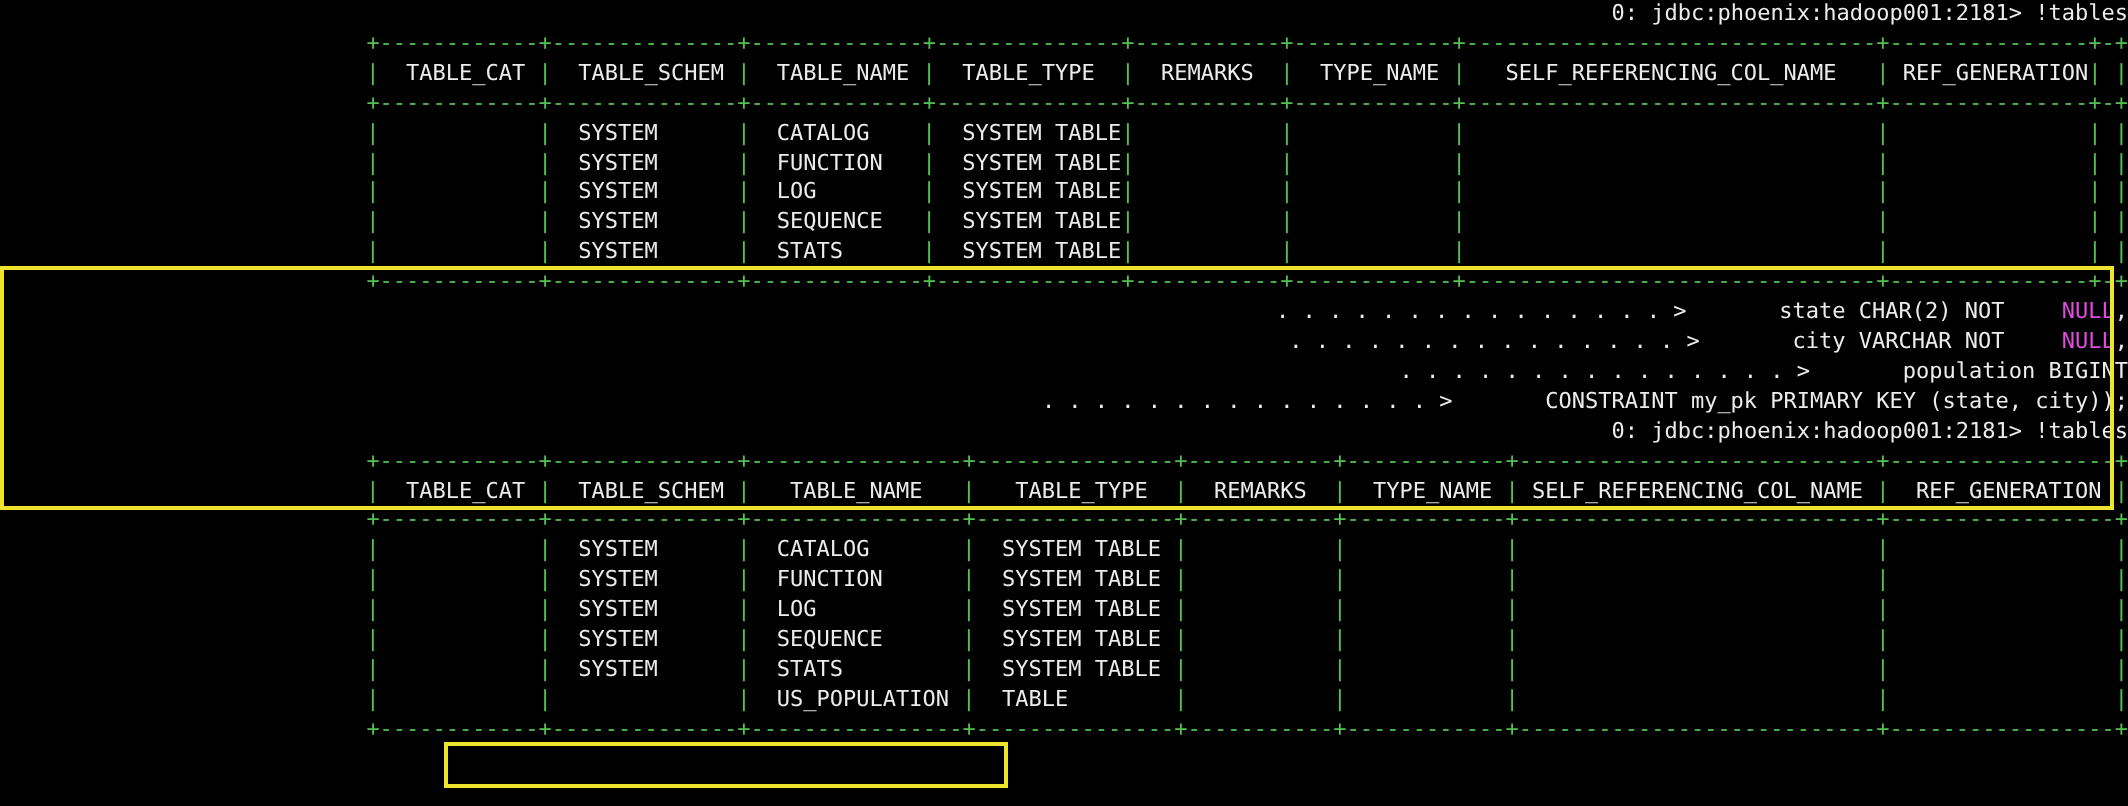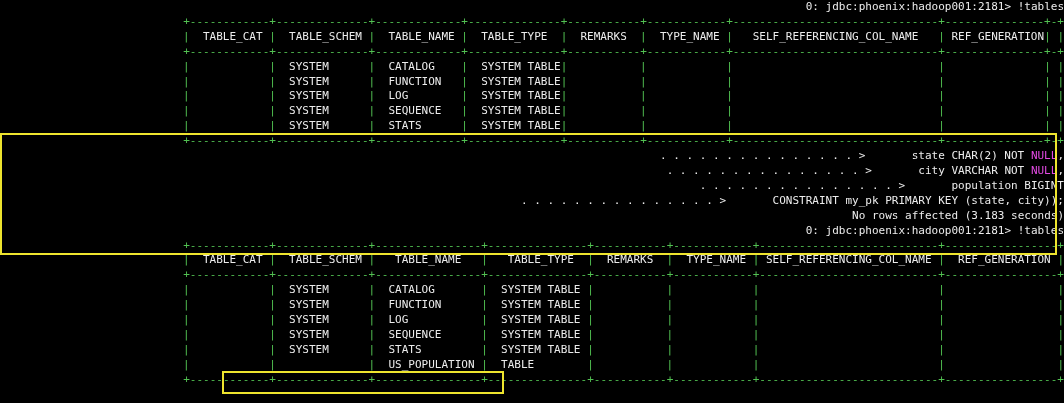--- a/index.html
+++ b/index.html
@@ -19,21 +19,21 @@
     overflow: hidden;
     font-family: "DejaVu Sans Mono", "Liberation Mono", monospace;
     font-size: 11px;
     line-height: 14.92px;
     color: var(--fg);
     padding-left: 1px;
     text-align: right;
   }
   .line { white-space: pre; height: 14.92px; }
   .green { color: var(--green); }
-  .kw { color: var(--magenta); }
+  .kw { color: var(--magenta); margin-left: 22px; }
   .hl-box {
     position: absolute;
     border: 2px solid var(--yellow);
     pointer-events: none;
   }
   #hlbox1 { left: 0px;   top: 133px; width: 1057px; height: 122px; }
   #hlbox2 { left: 222px; top: 371px; width: 282px;  height: 23px;  }
 </style>
 </head>
 <body>
@@ -52,21 +52,20 @@
       <div class="line"><span class="green">|</span><span>            </span><span class="green">|</span><span>  SYSTEM      </span><span class="green">|</span><span>  SEQUENCE   </span><span class="green">|</span><span>  SYSTEM TABLE</span><span class="green">|</span><span>           </span><span class="green">|</span><span>            </span><span class="green">|</span><span>                               </span><span class="green">|</span><span>               </span><span class="green">|</span><span> </span><span class="green">|</span></div>
       <div class="line"><span class="green">|</span><span>            </span><span class="green">|</span><span>  SYSTEM      </span><span class="green">|</span><span>  STATS      </span><span class="green">|</span><span>  SYSTEM TABLE</span><span class="green">|</span><span>           </span><span class="green">|</span><span>            </span><span class="green">|</span><span>                               </span><span class="green">|</span><span>               </span><span class="green">|</span><span> </span><span class="green">|</span></div>
       <div class="line green">+------------+--------------+-------------+--------------+-----------+------------+-------------------------------+---------------+-+</div>
     </div>
 
   <div>
     <div class="line"><span>. . . . . . . . . . . . . . . &gt;       state CHAR(2) NOT </span><span class="kw">NULL</span><span>,</span></div>
     <div class="line"><span>. . . . . . . . . . . . . . . &gt;       city VARCHAR NOT </span><span class="kw">NULL</span><span>,</span></div>
     <div class="line">. . . . . . . . . . . . . . . &gt;       population BIGINT</div>
     <div class="line">. . . . . . . . . . . . . . . &gt;       CONSTRAINT my_pk PRIMARY KEY (state, city));</div>
-    <div class="line">No rows affected (3.183 seconds)</div>
     <div class="line">0: jdbc:phoenix:hadoop001:2181&gt; !tables</div>
   </div>
 
   <div id="table2">
       <div class="line green">+------------+--------------+----------------+---------------+-----------+------------+---------------------------+-----------------+</div>
       <div class="line"><span class="green">|</span><span>  TABLE_CAT </span><span class="green">|</span><span>  TABLE_SCHEM </span><span class="green">|</span><span>   TABLE_NAME   </span><span class="green">|</span><span>   TABLE_TYPE  </span><span class="green">|</span><span>  REMARKS  </span><span class="green">|</span><span>  TYPE_NAME </span><span class="green">|</span><span> SELF_REFERENCING_COL_NAME </span><span class="green">|</span><span>  REF_GENERATION </span><span class="green">|</span></div>
       <div class="line green">+------------+--------------+----------------+---------------+-----------+------------+---------------------------+-----------------+</div>
       <div class="line"><span class="green">|</span><span>            </span><span class="green">|</span><span>  SYSTEM      </span><span class="green">|</span><span>  CATALOG       </span><span class="green">|</span><span>  SYSTEM TABLE </span><span class="green">|</span><span>           </span><span class="green">|</span><span>            </span><span class="green">|</span><span>                           </span><span class="green">|</span><span>                 </span><span class="green">|</span></div>
       <div class="line"><span class="green">|</span><span>            </span><span class="green">|</span><span>  SYSTEM      </span><span class="green">|</span><span>  FUNCTION      </span><span class="green">|</span><span>  SYSTEM TABLE </span><span class="green">|</span><span>           </span><span class="green">|</span><span>            </span><span class="green">|</span><span>                           </span><span class="green">|</span><span>                 </span><span class="green">|</span></div>
       <div class="line"><span class="green">|</span><span>            </span><span class="green">|</span><span>  SYSTEM      </span><span class="green">|</span><span>  LOG           </span><span class="green">|</span><span>  SYSTEM TABLE </span><span class="green">|</span><span>           </span><span class="green">|</span><span>            </span><span class="green">|</span><span>                           </span><span class="green">|</span><span>                 </span><span class="green">|</span></div>

